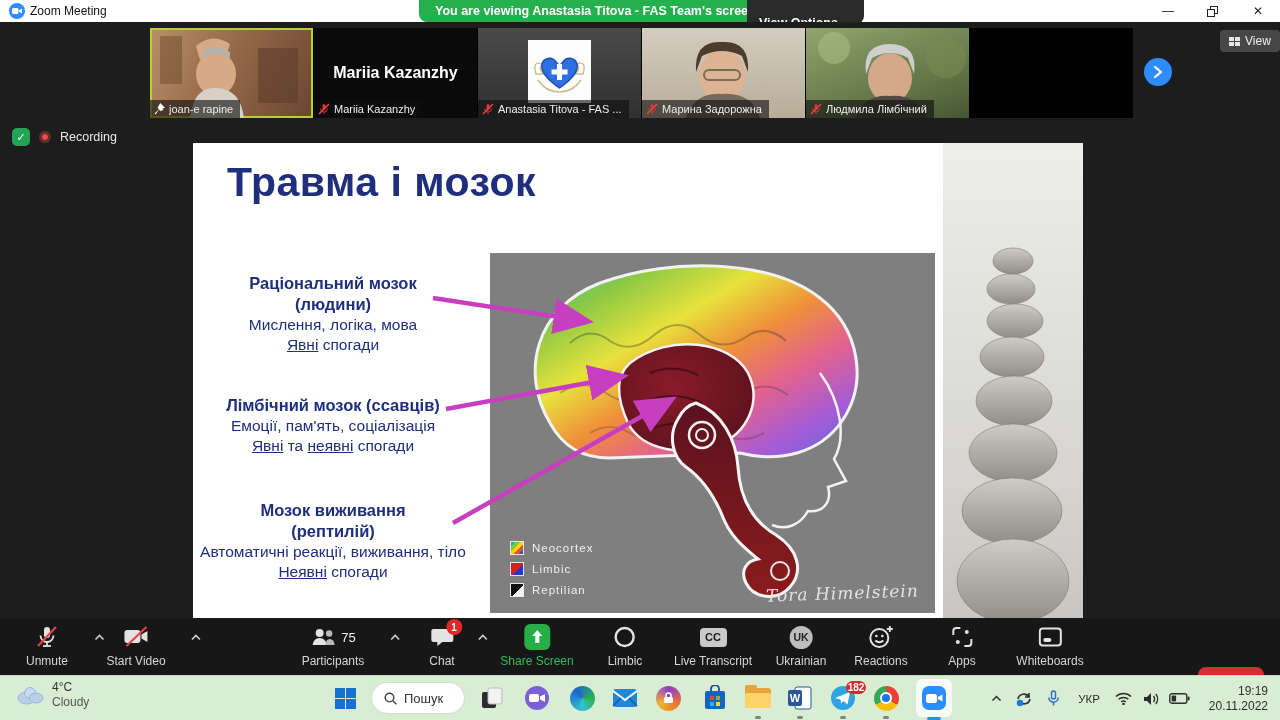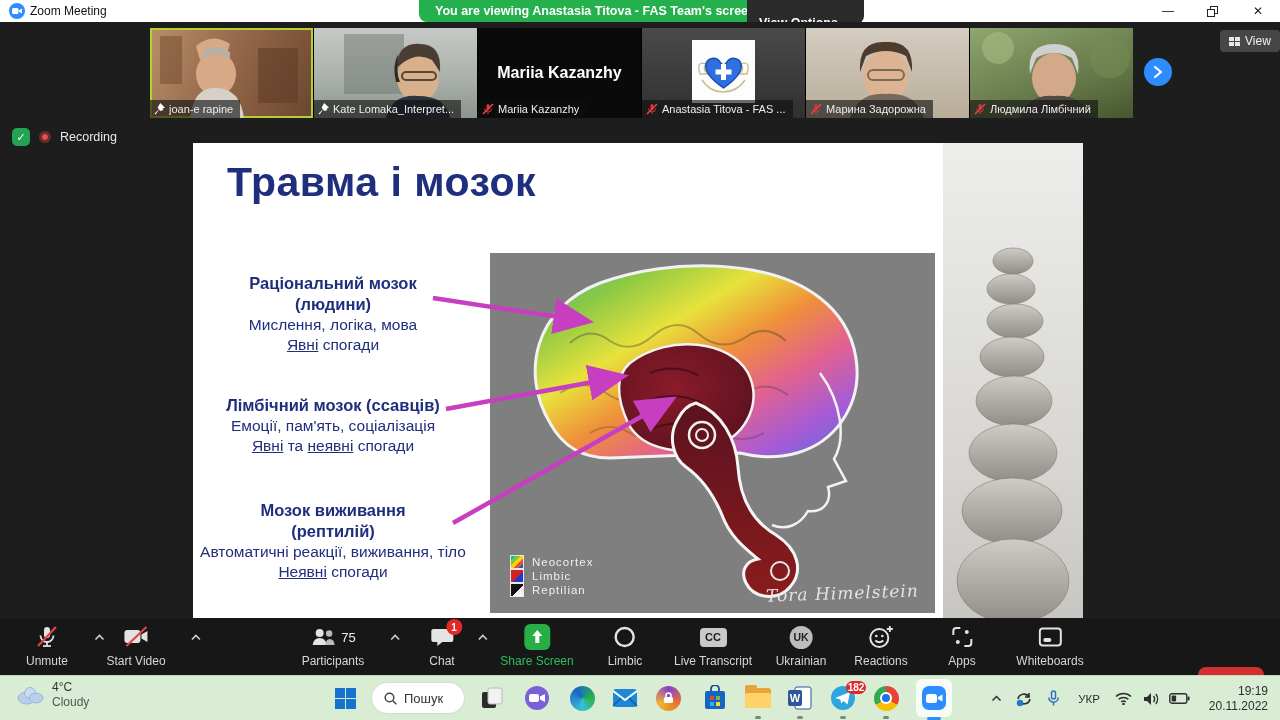--- a/index.html
+++ b/index.html
@@ -66,21 +66,21 @@
 
   
   .share { position:absolute; left:193px; top:121px; width:890px; height:475px; background:#ffffff; overflow:hidden; }
   .slide-title { position:absolute; left:34px; top:16px; font-size:41px; font-weight:bold; color:#1f2e7d; letter-spacing:.5px; }
   .block { position:absolute; left:0; width:280px; text-align:center; color:#1f2e7d; font-size:15.5px; line-height:20px; }
   .block b { font-size:16.5px; }
   .block .ul { text-decoration:underline; }
   .arrow-layer { position:absolute; inset:0; pointer-events:none; }
 
   .brain-panel { position:absolute; left:297px; top:110px; width:445px; height:360px; background:#7f7f7f; }
-  .legend { position:absolute; left:20px; bottom:16px; display:flex; flex-direction:column; }
+  .legend { position:absolute; left:20px; bottom:16px; display:flex; flex-direction:column; gap:7px; }
   .legend-row { display:flex; align-items:center; gap:8px; }
   .legend-label { color:#efefef; font-size:11.5px; letter-spacing:1px; }
   .sw { width:14px; height:14px; border:1px solid #e8e8e8; }
   .sw-neo { background:linear-gradient(135deg,#20b2aa 0 20%,#7ac943 20% 40%,#ffd400 40% 60%,#e8503a 60% 80%,#2f54c9 80% 100%); }
   .sw-limbic { background:linear-gradient(135deg,#d42020 0 55%,#2038c9 55% 100%); }
   .sw-rept { background:linear-gradient(135deg,#101010 0 55%,#f5f5f5 55% 100%); }
   .signature { position:absolute; right:16px; bottom:10px; font-family:"DejaVu Serif", serif;
                font-style:italic; font-size:17px; color:#e3e3e3; transform:rotate(-2deg); letter-spacing:1px; }
 
   .stones { position:absolute; left:750px; top:0; width:140px; height:475px; }
@@ -184,36 +184,20 @@
           <path d="M52 30 Q66 22 80 30 L80 24 Q66 14 52 24 Z" fill="#b5b0a8"></path>
         </svg>
         <div class="tile-label">
           <svg width="11" height="12" viewBox="0 0 11 12">
               <path d="M6.2 0 11 4.8 8.6 5.4 9.4 7 6.4 8 5 6.6 1.6 11.6 0.6 10.6 5 6.2 3.6 4.8 4.8 2.4 Z" fill="#fff"></path>
             </svg>
           <span>joan-e rapine</span>
         </div>
       </div>
 
-      <div class="tile t2">
-        <svg class="abs" style="left:0;top:0" width="163" height="90" viewBox="0 0 163 90">
-          <rect x="30" y="6" width="60" height="60" fill="#70756f" opacity=".5"></rect>
-          <ellipse cx="104" cy="50" rx="21" ry="24" fill="#d9b08c"></ellipse>
-          <path d="M82 40 Q84 14 106 16 Q128 16 126 44 L118 32 Q104 24 90 34 Z" fill="#4a3e34"></path>
-          <path d="M84 26 Q82 46 86 54 L82 54 Q78 38 84 26Z" fill="#2e2a26"></path>
-          <path d="M72 90 Q78 66 104 68 Q132 68 136 90 Z" fill="#2e3440"></path>
-          <rect x="88" y="44" width="34" height="8" rx="4" fill="none" stroke="#5a4636" stroke-width="2"></rect>
-        </svg>
-        <div class="tile-label">
-          <svg width="11" height="12" viewBox="0 0 11 12">
-              <path d="M6.2 0 11 4.8 8.6 5.4 9.4 7 6.4 8 5 6.6 1.6 11.6 0.6 10.6 5 6.2 3.6 4.8 4.8 2.4 Z" fill="#fff"></path>
-            </svg>
-          <span>Kate Lomaka_Interpret...</span>
-        </div>
-      </div>
 
       <div class="tile t3">
         <div class="tile-name-big">Mariia Kazanzhy</div>
         <div class="tile-label">
           <svg width="12" height="12" viewBox="0 0 12 12">
               <rect x="4.5" y="1" width="3" height="6" rx="1.5" fill="#d33"></rect>
               <path d="M2.5 5.5 a3.5 3.5 0 0 0 7 0" stroke="#d33" fill="none"></path>
               <line x1="6" y1="9" x2="6" y2="11" stroke="#d33"></line>
               <line x1="1" y1="11" x2="11" y2="1" stroke="#e04444" stroke-width="1.6"></line>
             </svg>

